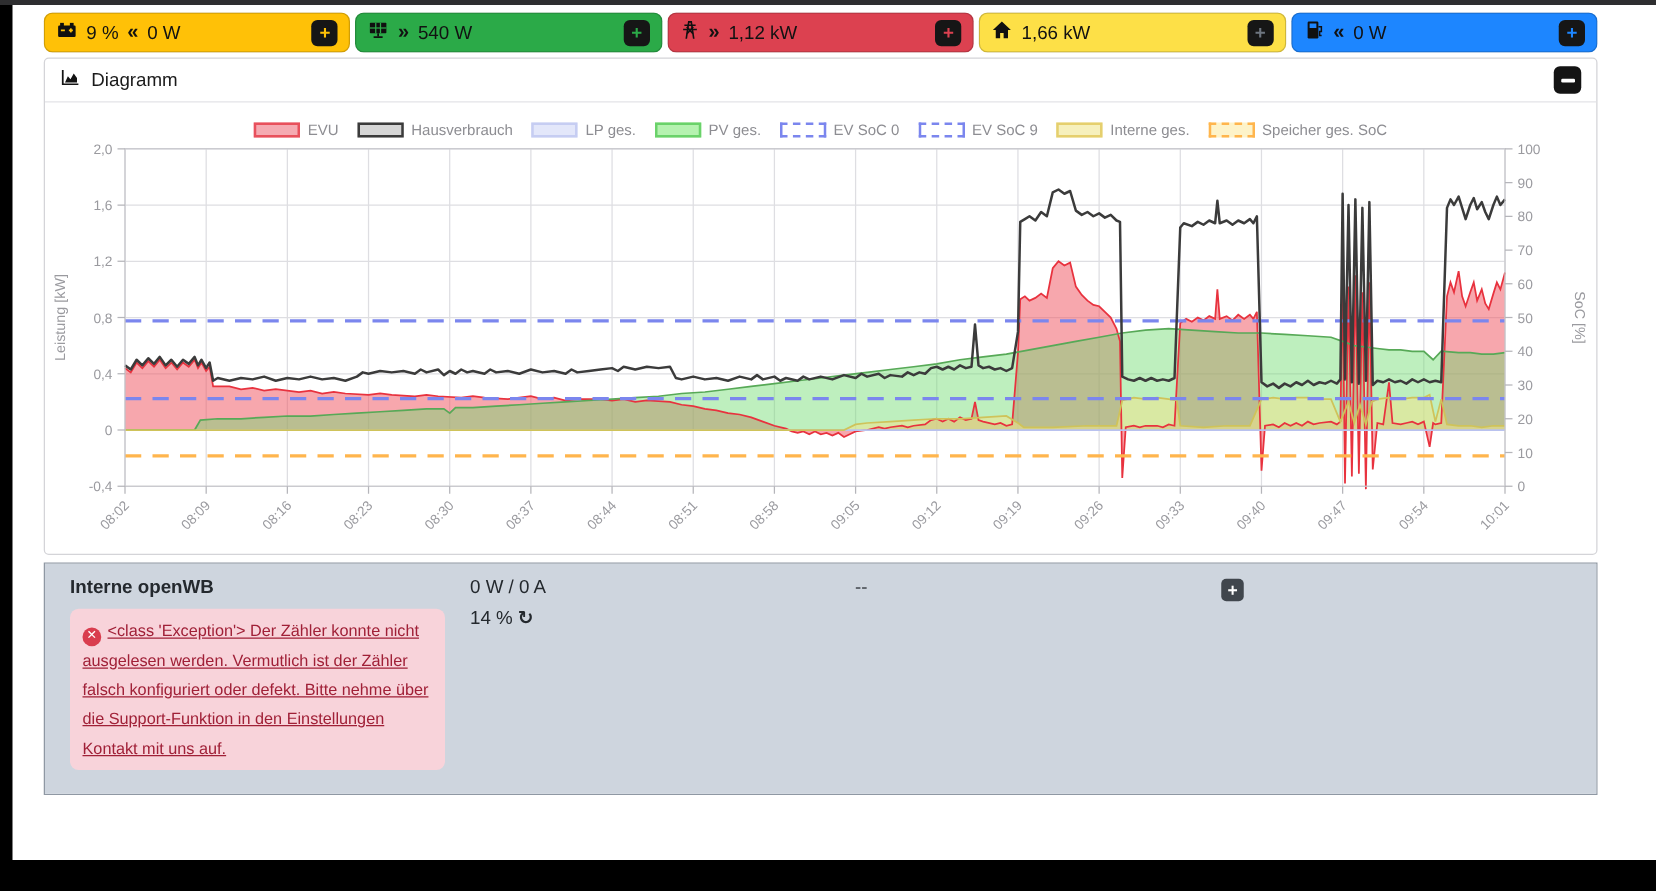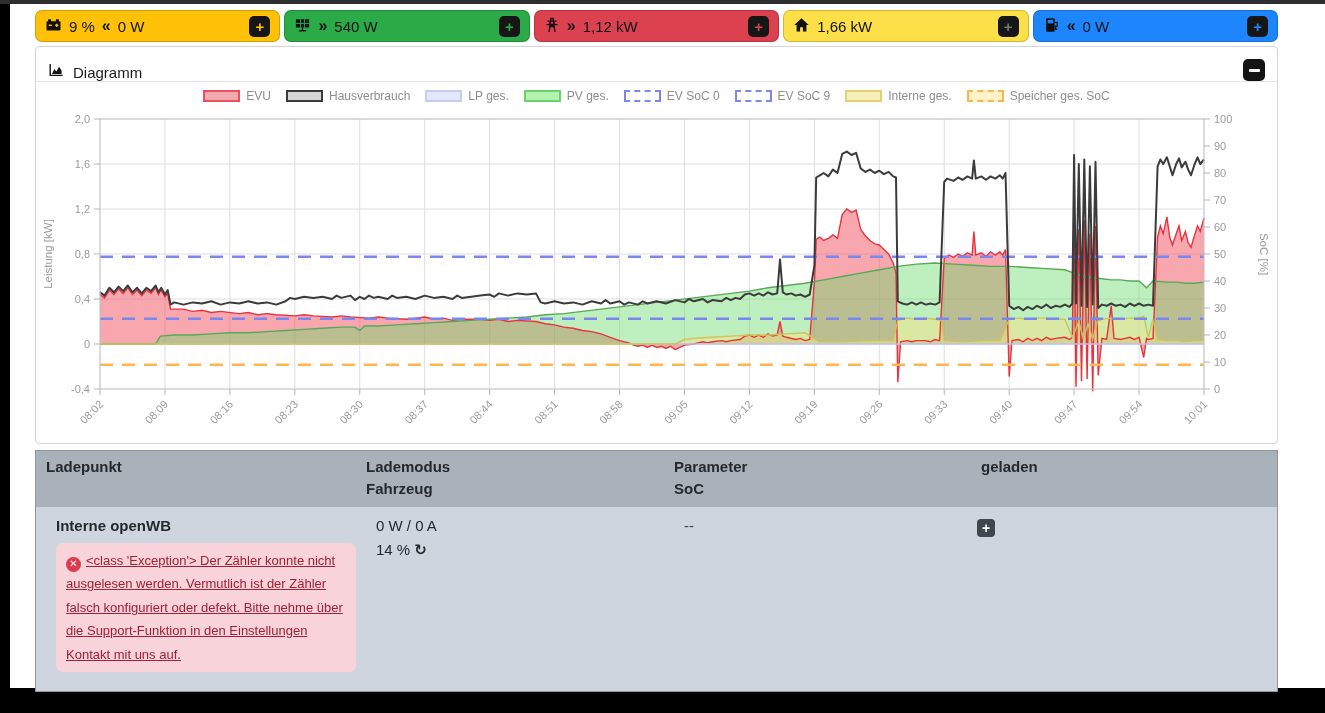--- a/index.html
+++ b/index.html
@@ -24,30 +24,30 @@
     font-weight:700;font-size:15px;line-height:1;cursor:pointer;
   }
   .tile svg{flex:0 0 auto;}
 
   
   .card{
     position:absolute;left:25px;top:42px;width:1243px;height:398px;background:#fff;
     border:1px solid #d4d4d8;border-radius:4px;box-sizing:border-box;
   }
   .card-header{
-    height:34px;display:flex;align-items:flex-end;gap:9px;padding:0 12px;
+    height:34px;display:flex;align-items:center;gap:9px;padding:0 12px;
     border-bottom:1px solid #e4e4e8;font-size:15px;color:#1b1b1b;
   }
   .collapse-btn{
     margin-left:auto;width:22px;height:22px;background:#141414;border-radius:5px;
     display:flex;align-items:center;justify-content:center;cursor:pointer;
   }
   .collapse-btn .bar{width:11px;height:3px;background:#fff;border-radius:1px;}
   .legend{
-    margin-top:7px;height:22px;display:flex;align-items:flex-start;justify-content:center;
+    margin-top:7px;height:22px;display:flex;align-items:flex-end;justify-content:center;
     gap:15px;font-size:12px;color:#8d8d92;
   }
   .legend-item{display:flex;align-items:center;gap:6px;cursor:pointer;}
   .legend-swatch{width:37px;height:12px;border:2px solid;box-sizing:border-box;}
 
   
   .lp-table{
     position:absolute;left:25px;top:446px;width:1243px;box-sizing:border-box;
     border:1px solid #8f98a3;
   }
@@ -299,39 +299,20 @@
         <line x1="1103.0588235294117" x2="1103.0588235294117" y1="278" y2="284" stroke="#b5b5ba"></line>
         <text transform="translate(1107.0588235294117,294) rotate(-45)" text-anchor="end" font-size="11" fill="#9a9a9f">09:54</text>
         <line x1="1168" x2="1168" y1="278" y2="284" stroke="#b5b5ba"></line>
         <text transform="translate(1172,294) rotate(-45)" text-anchor="end" font-size="11" fill="#9a9a9f">10:01</text>
         <text transform="translate(16,143) rotate(-90)" text-anchor="middle" font-size="11.5" fill="#9a9a9f">Leistung [kW]</text>
         <text transform="translate(1224,143) rotate(90)" text-anchor="middle" font-size="11.5" fill="#9a9a9f">SoC [%]</text>
       </svg>
   </div>
 
   <div class="lp-table">
-    <div class="lp-head">
-      <div class="cell">
-        <div>Ladepunkt</div>
-          <div></div>
-      </div>
-      <div class="cell">
-        <div>Lademodus</div>
-          <div>Fahrzeug</div>
-      </div>
-      <div class="cell">
-        <div>Parameter</div>
-          <div>SoC</div>
-      </div>
-      <div class="cell">
-        <div>geladen</div>
-          <div></div>
-      </div>
-      <div class="cell"></div>
-    </div>
     <div class="lp-body">
       <div class="cell">
         <div class="cp-name">Interne openWB</div>
         <div class="alert"><span class="err-ico">✕</span><span>&lt;class 'Exception'&gt; Der Zähler konnte nicht ausgelesen werden. Vermutlich ist der Zähler falsch konfiguriert oder defekt. Bitte nehme über die Support-Funktion in den Einstellungen Kontakt mit uns auf.</span></div>
       </div>
       <div class="cell">
         <div>0 W / 0 A</div>
         <div>
           <span>14 %</span><span class="refresh">↻</span>
         </div>

